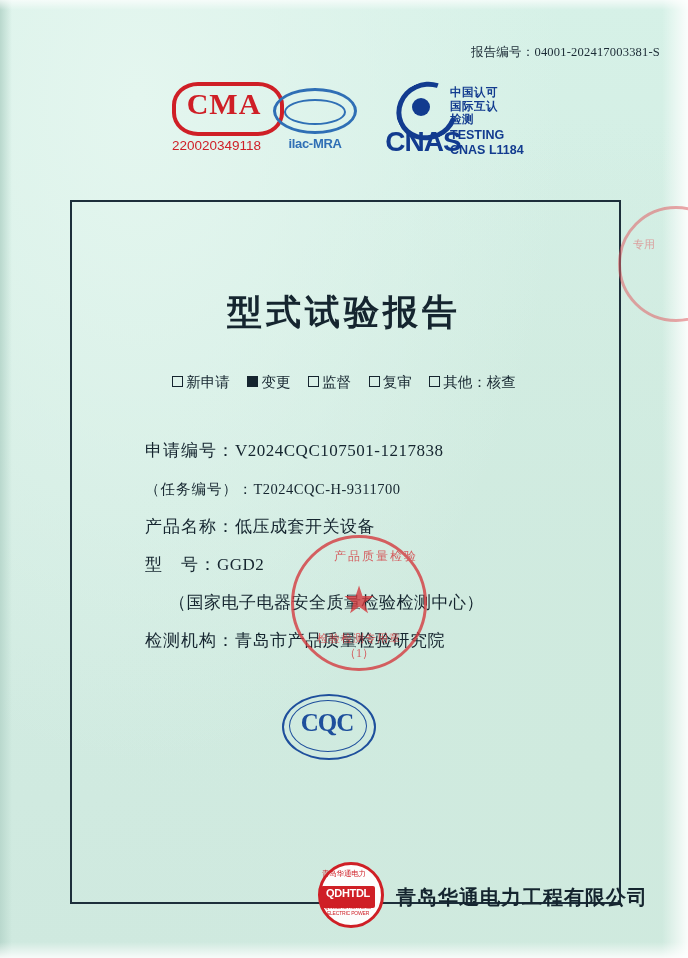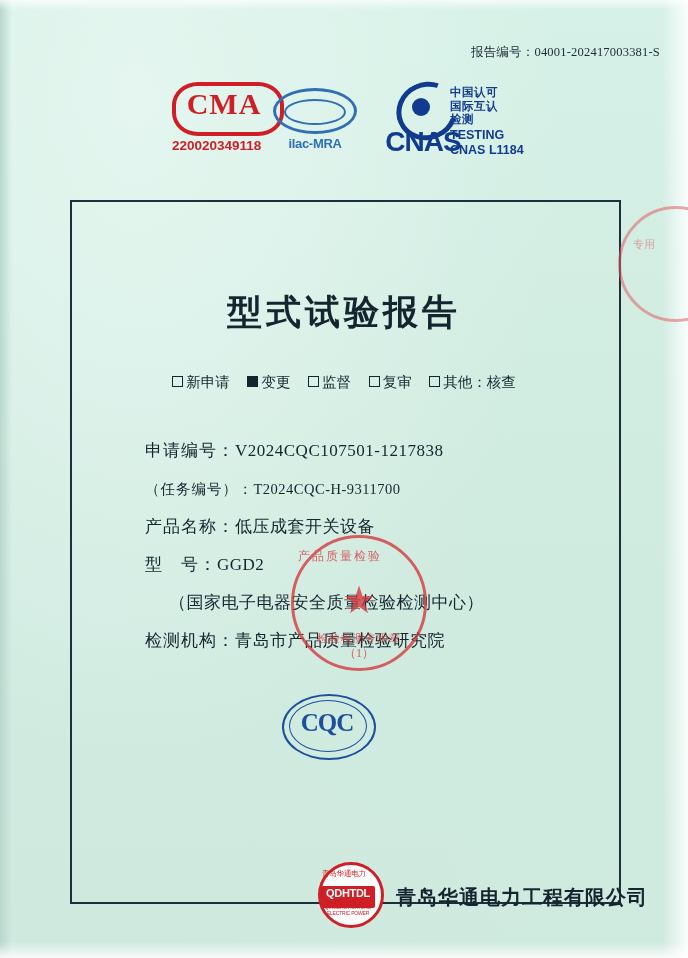--- a/index.html
+++ b/index.html
@@ -97,21 +97,21 @@
     font-size: 30px;
     font-weight: bold;
     color: #cf1f26;
     letter-spacing: 1px;
     font-family: "Liberation Serif", serif;
     line-height: 36px;
   }
   .cma-num {
     margin-top: 4px;
     font-size: 13.5px;
-    font-weight: bold;
+    font-weight: normal;
     color: #cf1f26;
     letter-spacing: 0px;
     font-family: "Liberation Sans", sans-serif;
   }
   .ilac {
     position: absolute;
     left: 122px; top: 10px;
     width: 86px;
     text-align: center;
   }
@@ -256,23 +256,23 @@
   .stamp .star {
     position: absolute;
     left: 50%; top: 50%;
     transform: translate(-50%, -58%);
     font-size: 38px;
     line-height: 38px;
     color: #d4373c;
   }
   .stamp .top-text {
     position: absolute;
-    left: 4px; top: 10px;
+    left: 17px; top: 10px;
     width: 130px;
-    text-align: left;
+    text-align: center;
     font-size: 12px;
     letter-spacing: 2px;
     font-family: "Liberation Serif", serif;
   }
   .stamp .bot-text {
     position: absolute;
     left: 0; bottom: 22px;
     width: 130px;
     text-align: center;
     font-size: 11px;

